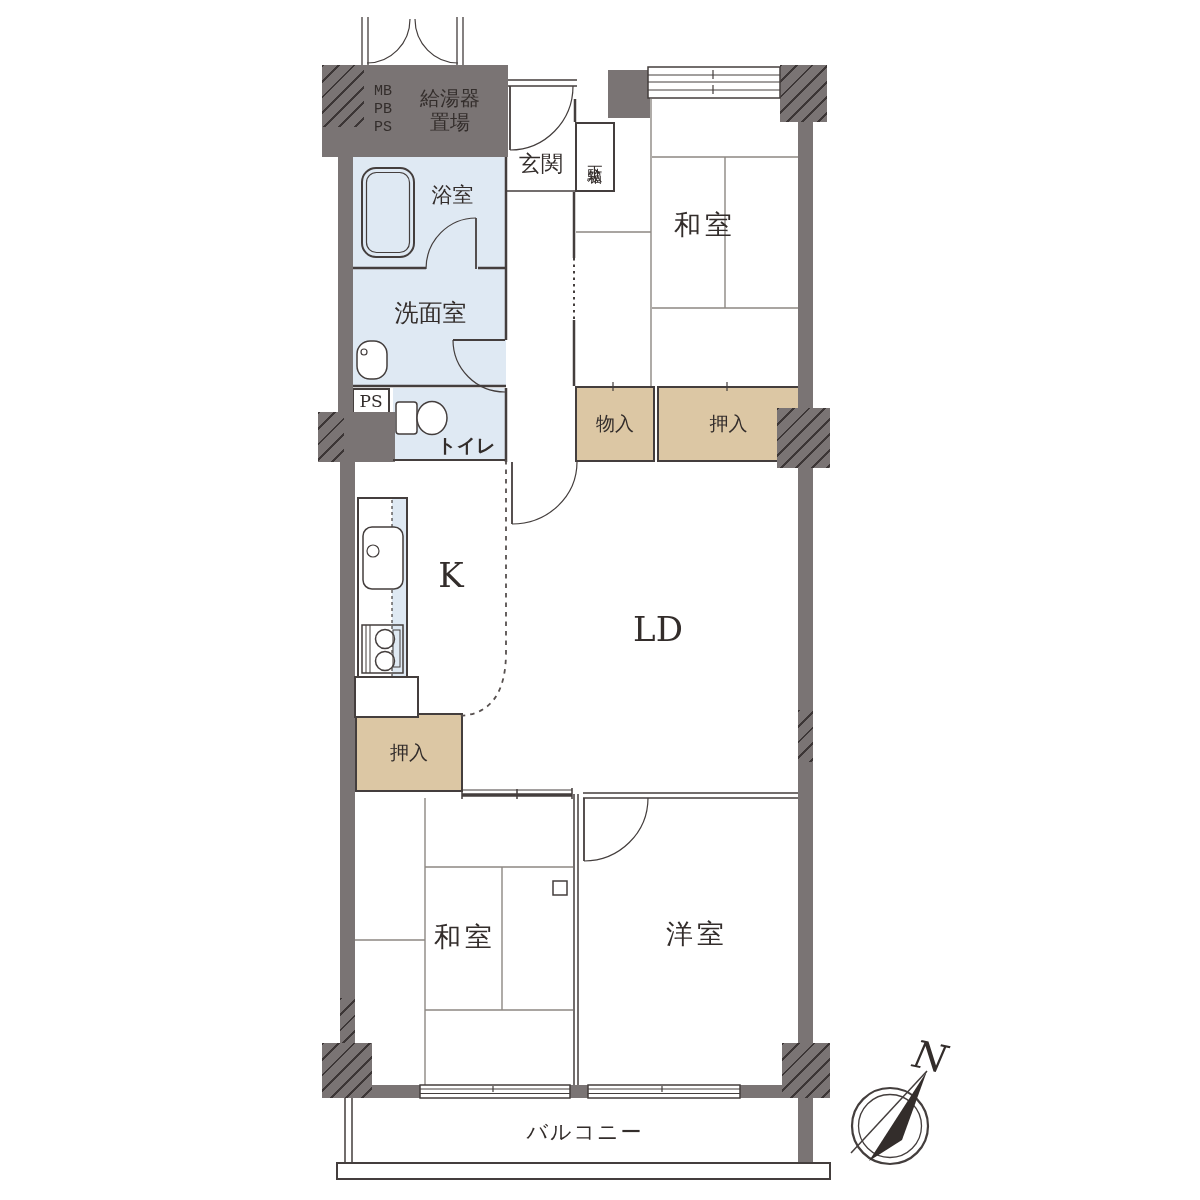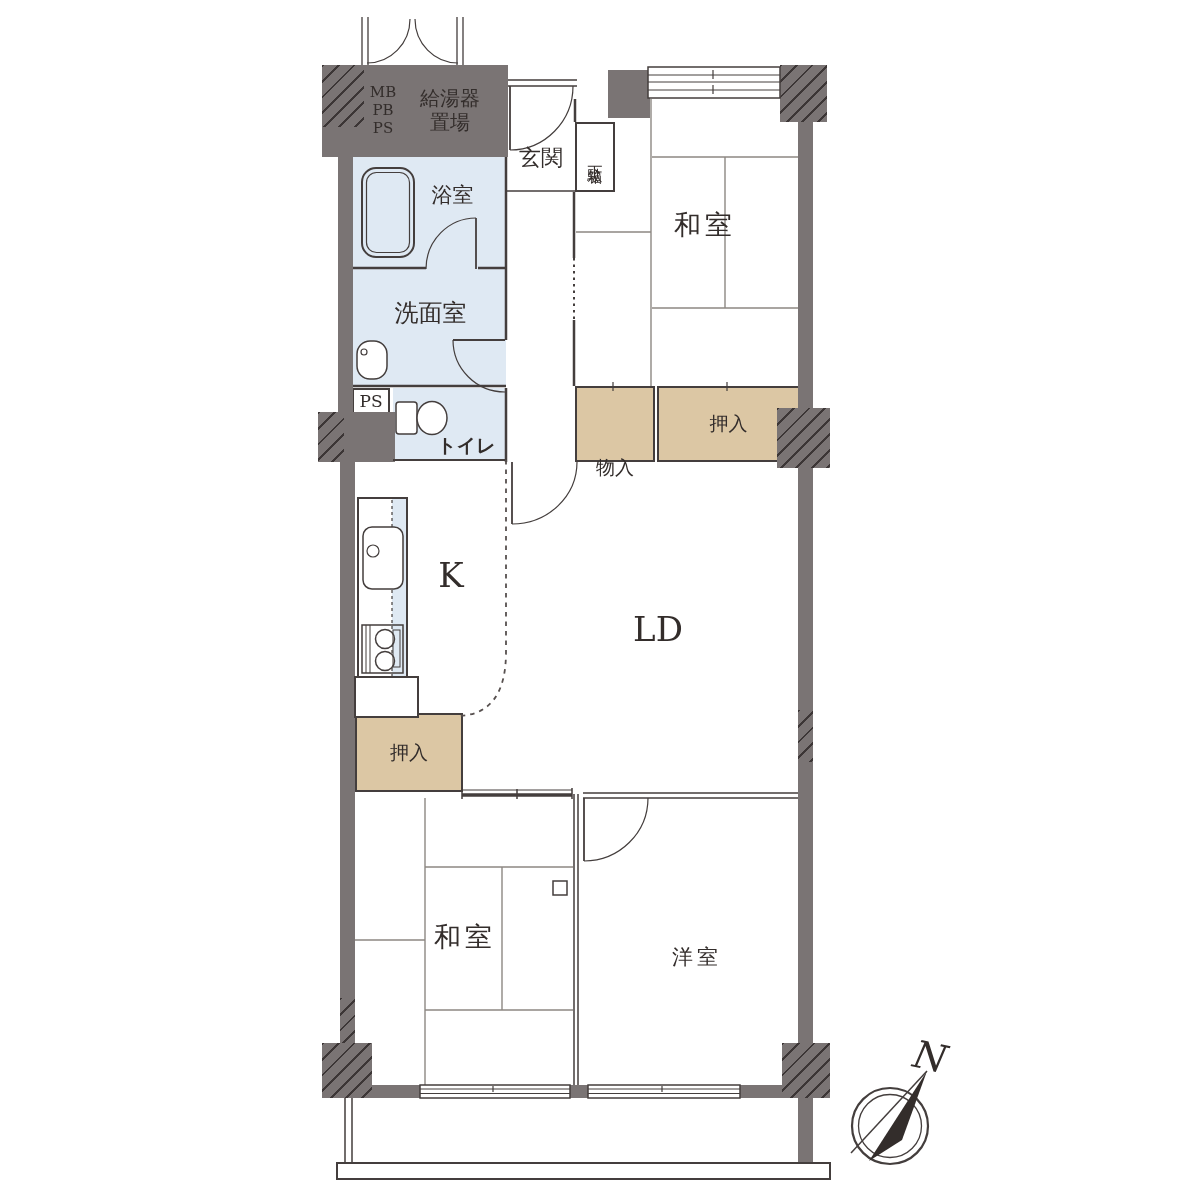--- a/index.html
+++ b/index.html
@@ -138,38 +138,39 @@
     <path fill="none" stroke="#57504f" stroke-width="1.8" stroke-dasharray="4.5,5" d="M506,460 V652 Q506,716 456,716"></path>
 
     <g>
       <circle class="s-line" fill="none" stroke-width="2.2" cx="890" cy="1126" r="38"></circle>
       <circle class="s-line" fill="none" stroke-width="1.3" cx="890" cy="1126" r="31.5"></circle>
       <path class="s-line" stroke-width="1.5" d="M851,1153 L927,1071"></path>
       <polygon class="f-text" points="927,1071 869,1161 902,1140"></polygon>
     </g>
   </svg>
 
-  <div class="label" style="left:361px;top:80px;width:44px;height:60px;font-size:15px;flex-direction:column;">
+  <div class="label" style="left:361px;top:80px;width:44px;height:60px;font-size:15px;flex-direction:column;font-family:Liberation Mono, monospace;">
     <span>MB</span>
     <span>PB</span>
     <span>PS</span>
   </div>
   <div class="label" style="left:403px;top:80px;width:94px;height:60px;font-size:20px;flex-direction:column;">
     <span>給湯器</span>
     <span>置場</span>
   </div>
-  <div class="label" style="left:506px;top:143px;width:70px;height:30px;font-size:22px;">玄関</div>
+  <div class="label" style="left:506px;top:149px;width:70px;height:30px;font-size:22px;">玄関</div>
   <div class="label vert" style="left:577px;top:124px;width:36px;height:66px;font-size:15px;">下駄箱</div>
   <div class="label" style="left:615px;top:205px;width:180px;height:40px;font-size:27px;letter-spacing:4px;">和室</div>
   <div class="label" style="left:400px;top:181px;width:105px;height:30px;font-size:21px;">浴室</div>
   <div class="label" style="left:368px;top:299px;width:125px;height:28px;font-size:24px;">洗面室</div>
   <div class="label" style="left:352px;top:389px;width:38px;height:24px;font-size:17px;">PS</div>
   <div class="label" style="left:424px;top:432px;width:85px;height:26px;font-size:19px;font-weight:bold;">トイレ</div>
-  <div class="label" style="left:575px;top:409px;width:80px;height:28px;font-size:19px;margin-top:44px;">物入</div>
+  <div class="label" style="left:575px;top:409px;width:80px;height:28px;font-size:19px;">物入</div>
   <div class="label" style="left:657px;top:409px;width:143px;height:28px;font-size:19px;">押入</div>
   <div class="label" style="left:428px;top:552px;width:46px;height:46px;font-size:34px;">K</div>
   <div class="label" style="left:618px;top:606px;width:80px;height:46px;font-size:34px;">LD</div>
   <div class="label" style="left:355px;top:738px;width:108px;height:28px;font-size:19px;">押入</div>
   <div class="label" style="left:375px;top:915px;width:180px;height:44px;font-size:27px;letter-spacing:4px;">和室</div>
-  <div class="label" style="left:607px;top:912px;width:180px;height:44px;font-size:21px;letter-spacing:4px;margin-top:24px;">洋室</div>
+  <div class="label" style="left:607px;top:912px;width:180px;height:44px;font-size:27px;letter-spacing:4px;">洋室</div>
+  <div class="label" style="left:450px;top:1119px;width:270px;height:28px;font-size:21px;letter-spacing:2px;">バルコニー</div>
   <div class="label" style="left:905px;top:1035px;width:50px;height:45px;font-size:38px;font-style:italic;transform:rotate(12deg);">N</div>
 
 </div>
 
 </body></html>

